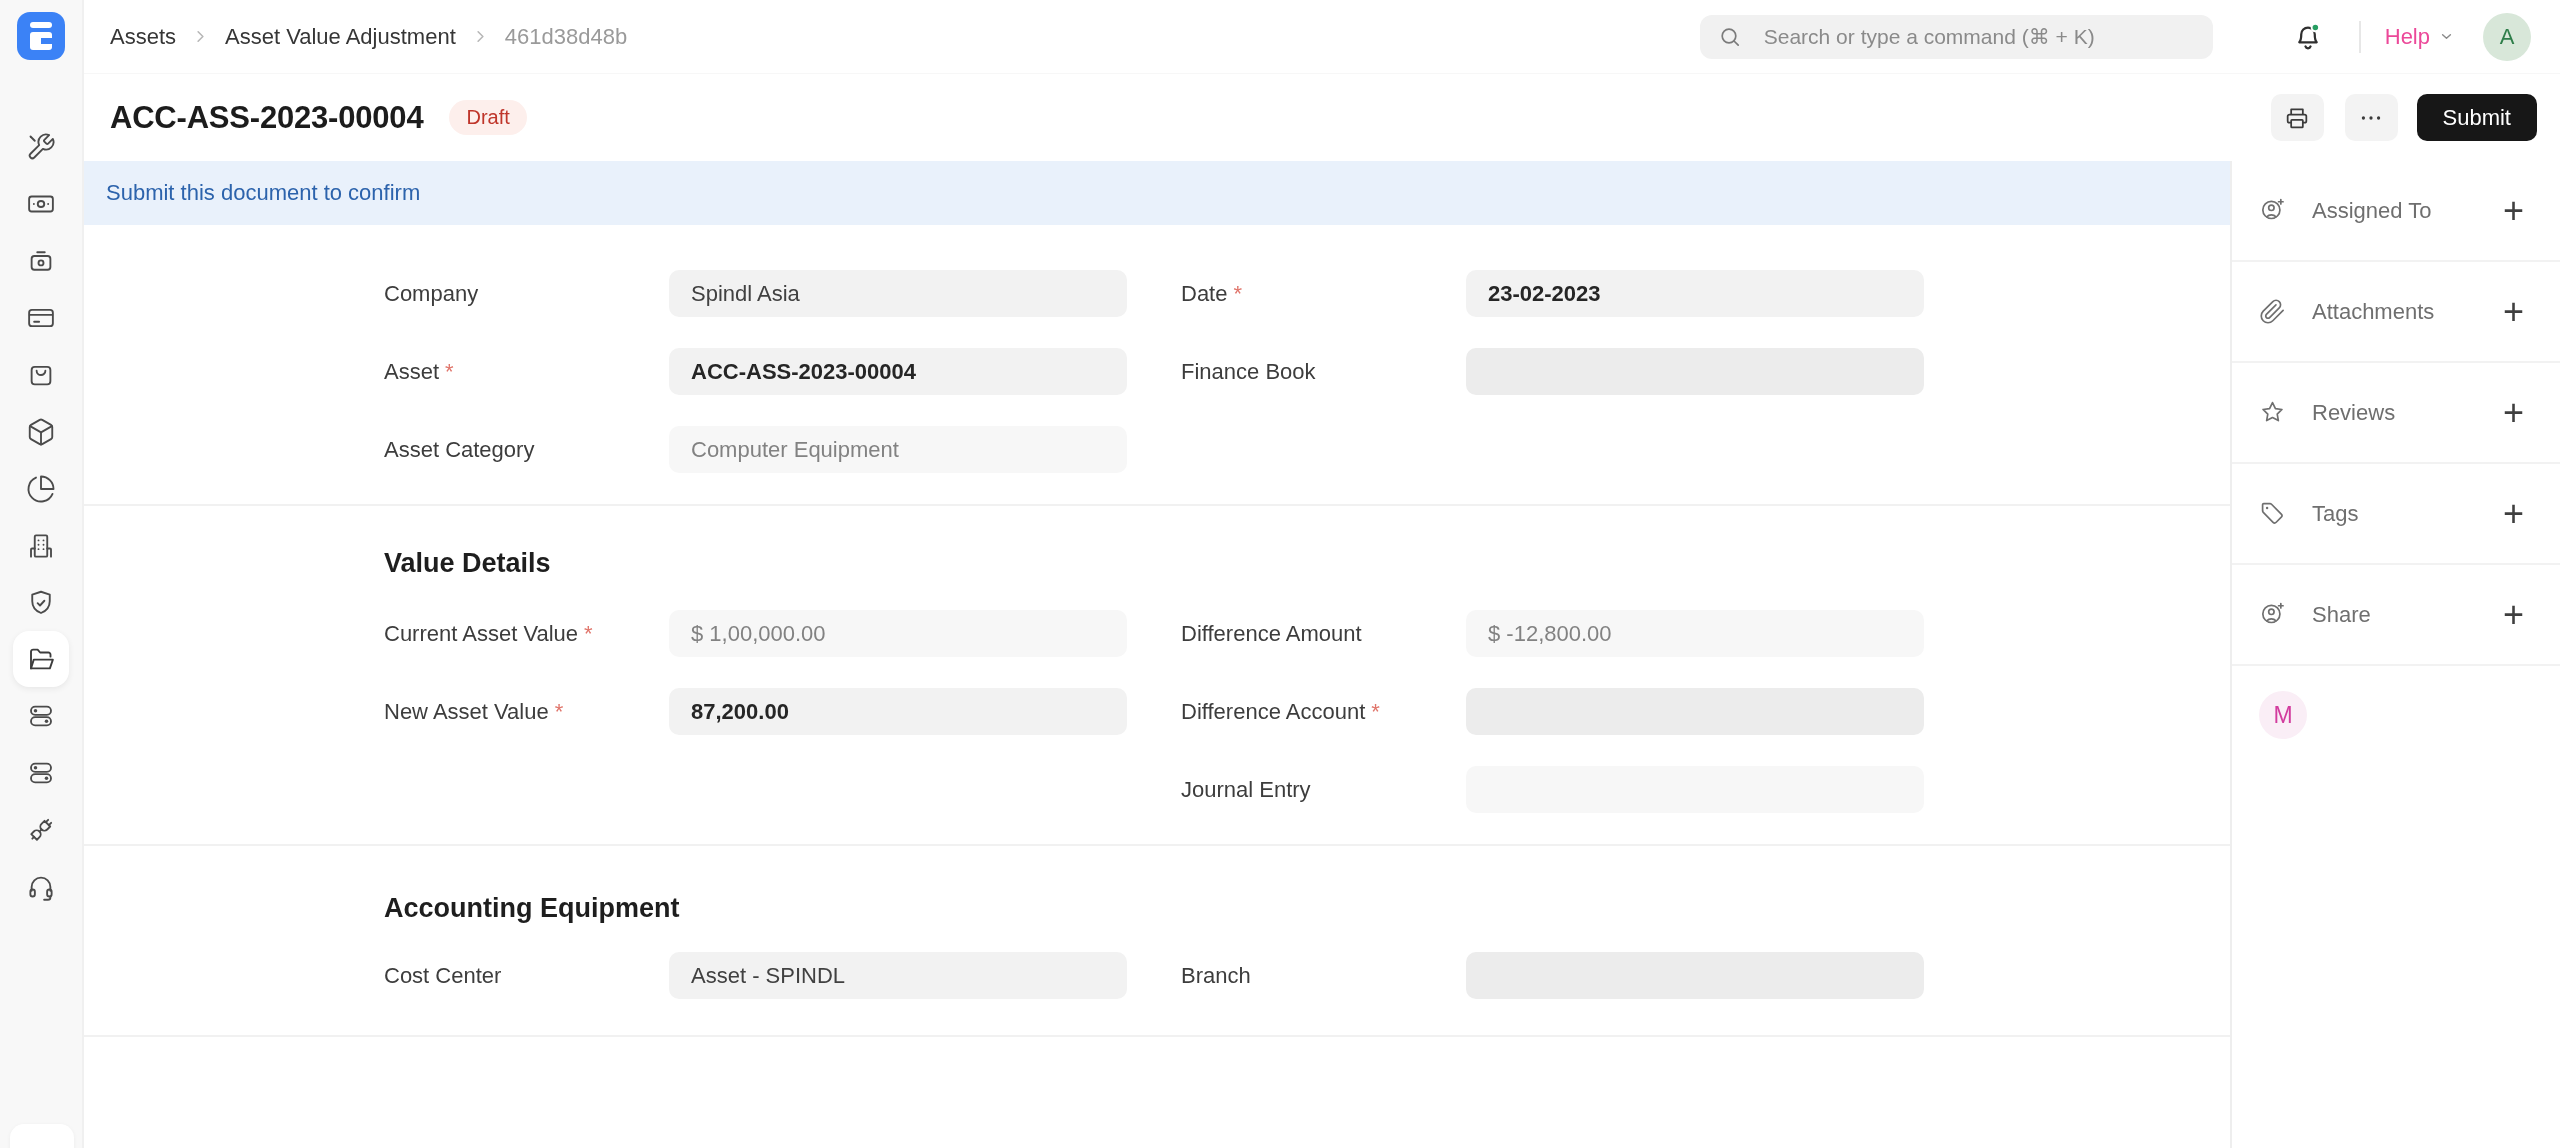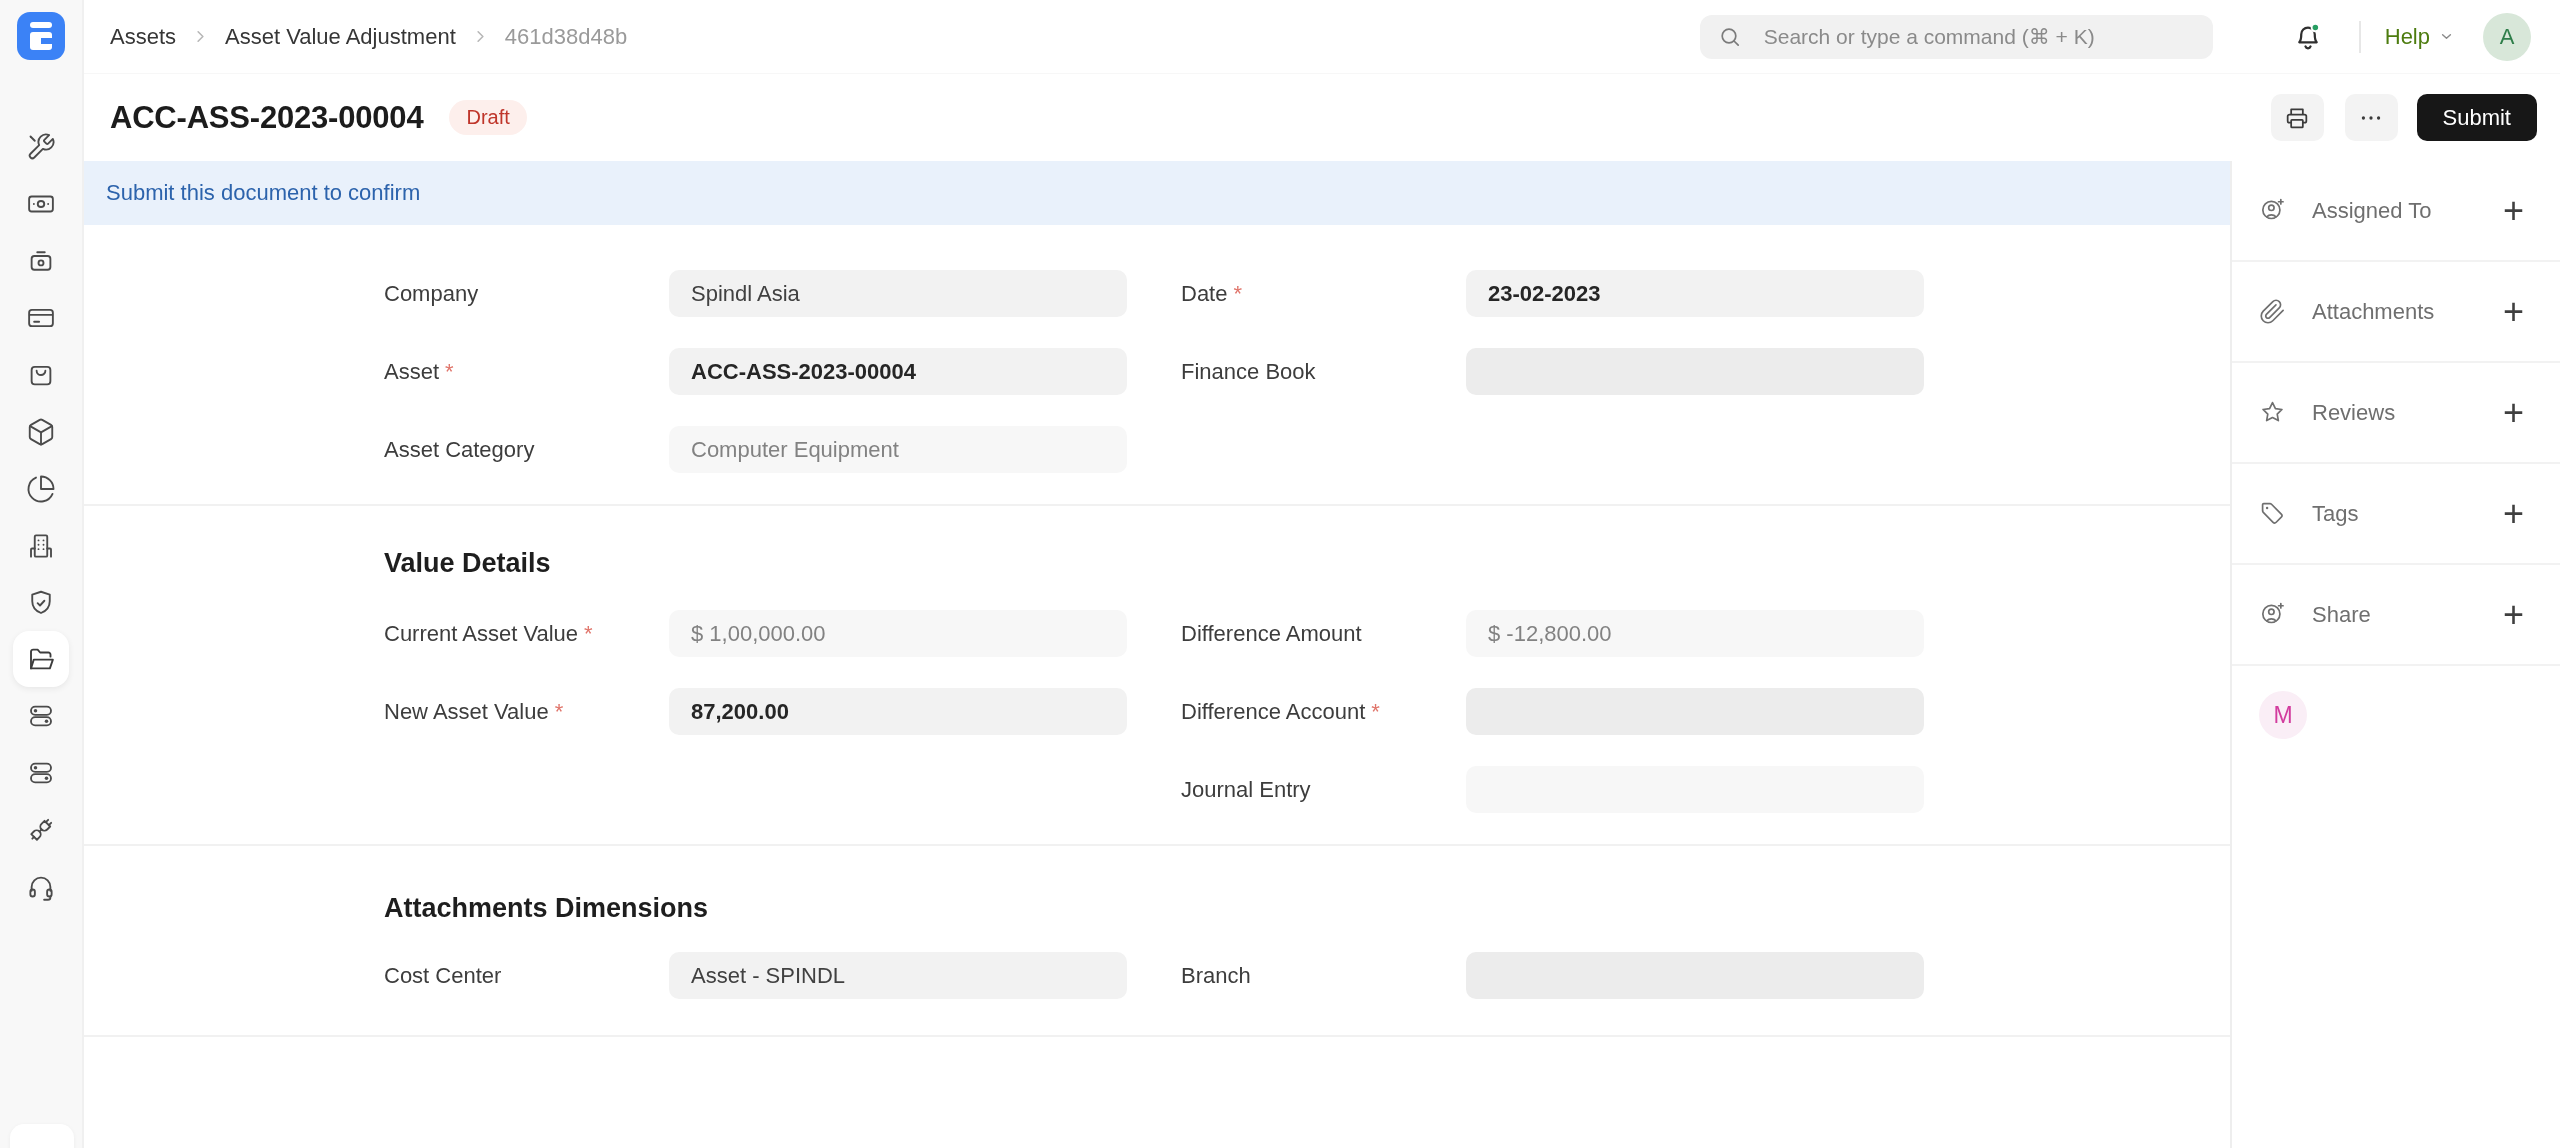--- a/index.html
+++ b/index.html
@@ -29,21 +29,21 @@
   .crumb { color:#363636; }
   .crumb.muted { color:#9a9a9a; }
   .crumb-sep svg { width:19px; height:19px; display:block; }
   .search-pill { margin-left:auto; width:513px; height:44px; background:#f1f1f1; border-radius:12px;
     display:flex; align-items:center; padding:0 18px; }
   .search-pill input { border:none; outline:none; background:transparent; margin-left:22px; flex:1;
     font-size:21px; color:#6d6d6d; font-family:inherit; }
   .search-pill input::placeholder { color:#8a8a8a; }
   .bell-wrap { margin-left:77px; display:flex; }
   .tb-div { width:2px; height:32px; background:#e7e7e7; margin-left:33px; }
-  .help { margin-left:24px; display:flex; align-items:center; gap:8px; font-size:22px; color:#4d7c0f; }
+  .help { margin-left:24px; display:flex; align-items:center; gap:8px; font-size:22px; color:#ec4899; }
   .avatar-a { margin-left:28px; width:48px; height:48px; border-radius:50%; background:#d8e7d9;
     color:#2f7e4a; font-size:22px; display:flex; align-items:center; justify-content:center; }
 
   .page-head { height:87px; display:flex; align-items:center; padding:0 23px 0 26px; }
   .doc-title { font-size:31px; font-weight:700; color:#1c1c1c; letter-spacing:-.2px; }
   .badge { margin-left:26px; background:#fdefec; color:#bf352a; font-size:20px; padding:6px 17px; border-radius:999px; }
   .head-actions { margin-left:auto; display:flex; align-items:flex-start; }
   .icon-btn { width:53px; height:47px; border-radius:10px; background:#f3f3f3; display:flex;
     align-items:center; justify-content:center; margin-left:21px; cursor:pointer; }
   .btn-submit { margin-left:19px; height:47px; border:none; border-radius:10px; background:#171717;
@@ -357,21 +357,21 @@
               <div class="finput bg-light">
                   <span></span>
                 </div>
             </div>
           </div>
         </div>
 
         <div class="divider mt26"></div>
 
         <div class="form-body">
-          <div class="sec-head mt46">Attachments Dimensions</div>
+          <div class="sec-head mt46">Accounting Equipment</div>
           <div class="frow" style="margin-top:28px;">
             <div class="fgroup">
               <div class="flabel"><span>Cost Center</span></div>
               <div class="finput bg-filled v-normal">
                   <span>Asset - SPINDL</span>
                 </div>
             </div>
             <div class="fgroup">
               <div class="flabel"><span>Branch</span></div>
               <div class="finput bg-dark">

